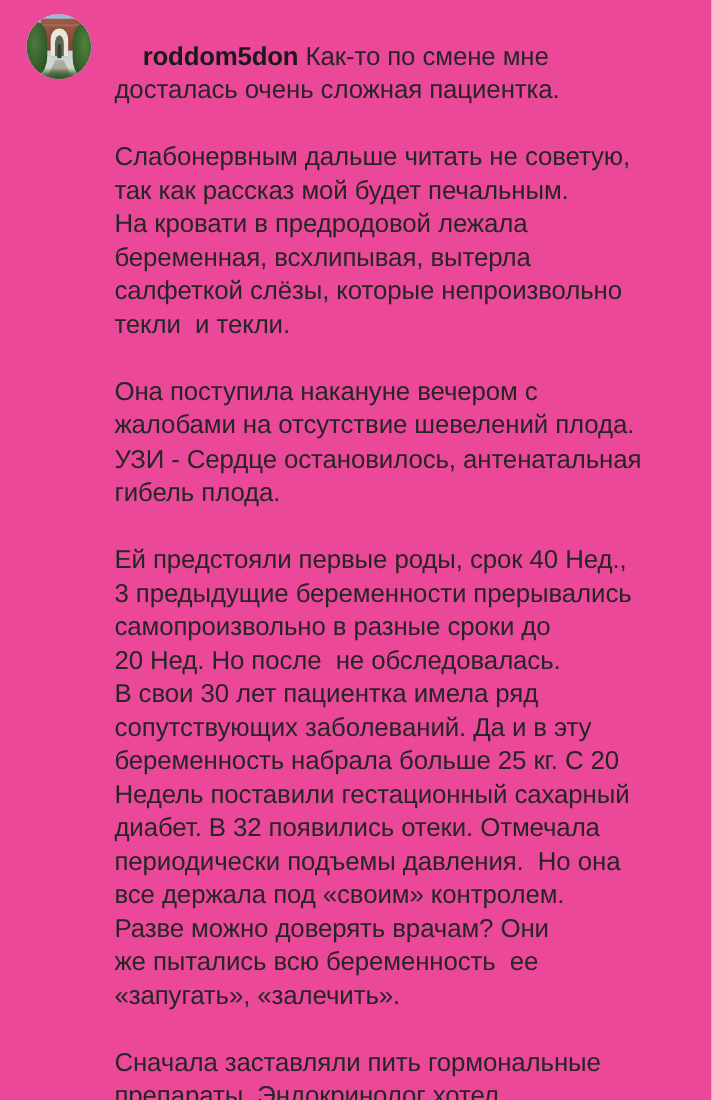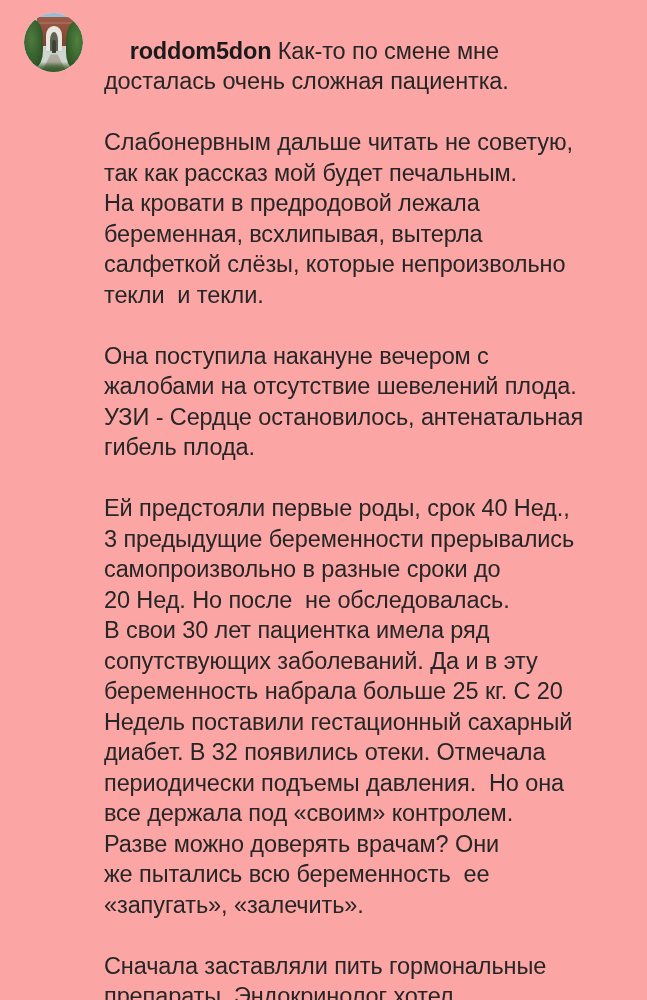--- a/index.html
+++ b/index.html
@@ -12,21 +12,21 @@
   body {
     font-family: "Liberation Sans", "DejaVu Sans", sans-serif;
     color: #262626;
     -webkit-font-smoothing: antialiased;
   }
 
   .post {
     position: relative;
     width: 647px;
     height: 1000px;
-    background: #fca5a5;
+    background: #ec4899;
     padding: 4px;
   }
 
   
   .avatar-wrap {
     position: absolute;
     left: 24px;
     top: 13px;
     width: 59px;
     height: 59px;

